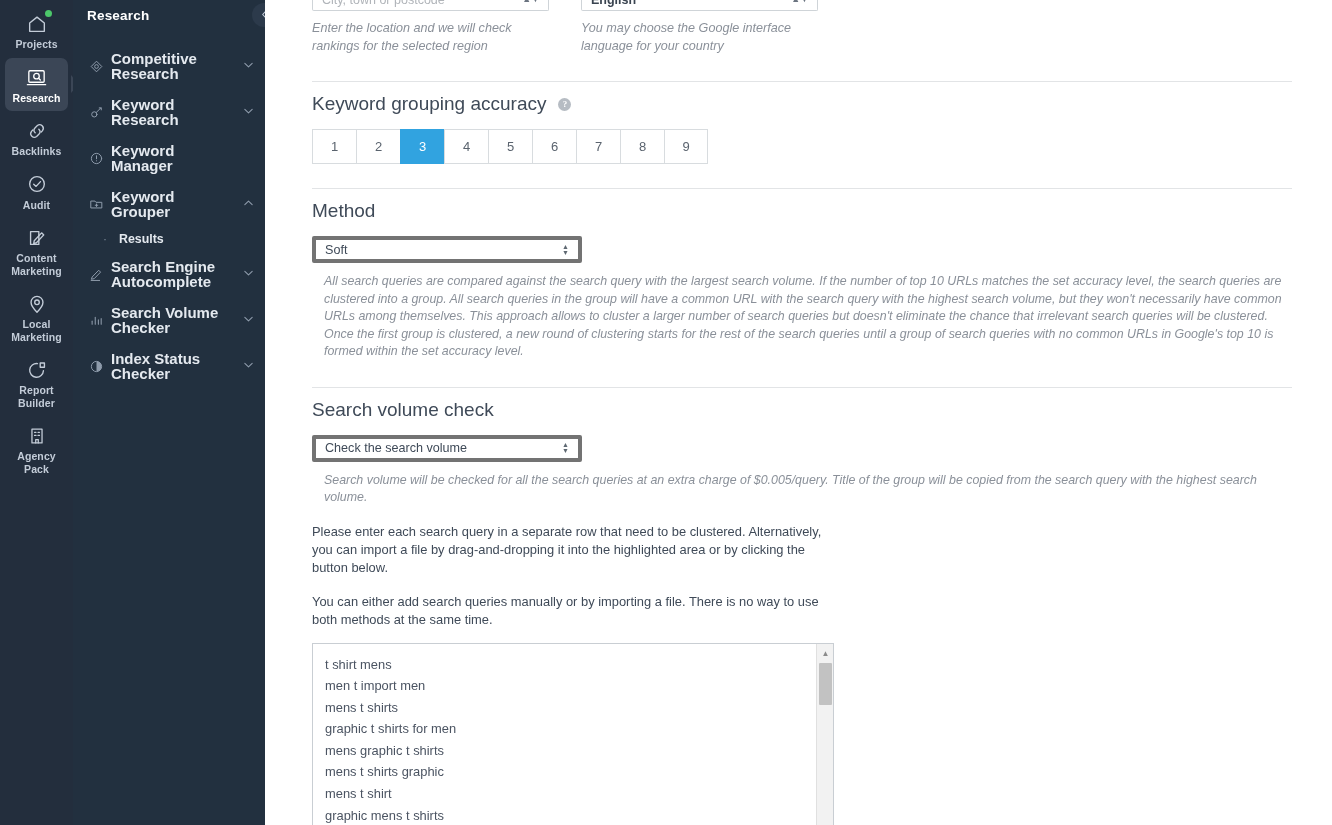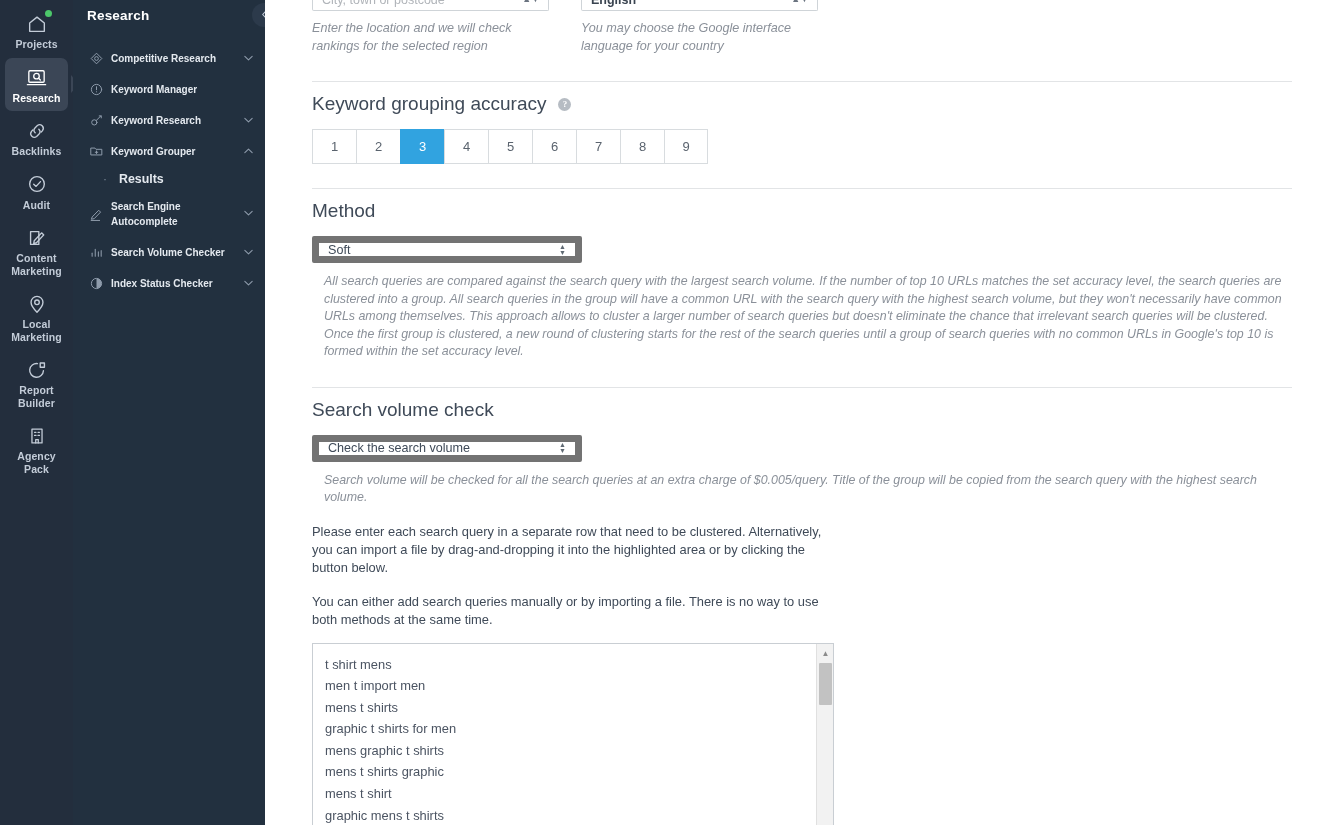--- a/index.html
+++ b/index.html
@@ -97,21 +97,21 @@
     min-height: 30px;
   }
   .nav-ic {
     flex: 0 0 22px; width: 22px;
     color: #8e9bab;
     display: flex; align-items: center; justify-content: flex-start;
   }
   .nav-text {
     flex: 1 1 auto;
     color: #e4e9ef;
-    font-size: 10px;
+    font-size: 15px;
     font-weight: bold;
     line-height: 15px;
     padding-right: 4px;
   }
   .nav-chev {
     flex: 0 0 14px; color: #8e9bab;
     font-size: 10px; text-align: center;
     line-height: 10px;
   }
   .nav-sub {
@@ -199,21 +199,21 @@
   }
   .acc-cell:last-child { border-right: 1px solid #d8dcdf; }
   .acc-cell.sel {
     background: #31a3e0;
     color: #ffffff;
     border-color: #31a3e0;
   }
 
   .selectbox {
     width: 270px; height: 27px;
-    border: 7px solid #737373;
+    border: 4px solid #737373;
     border-radius: 2px;
     background: #fff;
     display: flex; align-items: center;
     padding: 0 9px;
     font-size: 12.6px;
     color: #3f4a58;
     position: relative;
     cursor: pointer;
   }
   .selectbox .spin {
@@ -394,43 +394,43 @@
         <span class="nav-chev">
           <svg width="11" height="8" viewBox="0 0 24 16" fill="none" stroke="#8e9bab" stroke-width="2.4" stroke-linecap="round" stroke-linejoin="round">
               <path d="M4 4.5 L12 12 l8-7.5"></path>
             </svg>
         </span>
       </div>
 
       <div class="nav-item">
         <span class="nav-ic">
           <svg width="15" height="15" viewBox="0 0 24 24" fill="none" stroke="#8e9bab" stroke-width="1.6" stroke-linecap="round">
-              <circle cx="12" cy="12" r="8.2"></circle>
-              <path d="M12 7.6 v4.8"></path>
-              <path d="M12 15.6 v.2"></path>
-            </svg>
-        </span>
-        <span class="nav-text">Keyword Manager</span>
-        <span class="nav-chev"></span>
-      </div>
-
-      <div class="nav-item">
-        <span class="nav-ic">
-          <svg width="15" height="15" viewBox="0 0 24 24" fill="none" stroke="#8e9bab" stroke-width="1.6" stroke-linecap="round">
               <circle cx="8.5" cy="15" r="4.2"></circle>
               <path d="M11.6 12 L19 4.6"></path>
               <path d="M16.4 4.6 L19.6 4.6 L19.6 7.8"></path>
             </svg>
         </span>
         <span class="nav-text">Keyword Research</span>
         <span class="nav-chev">
           <svg width="11" height="8" viewBox="0 0 24 16" fill="none" stroke="#8e9bab" stroke-width="2.4" stroke-linecap="round" stroke-linejoin="round">
               <path d="M4 4.5 L12 12 l8-7.5"></path>
             </svg>
         </span>
+      </div>
+
+      <div class="nav-item">
+        <span class="nav-ic">
+          <svg width="15" height="15" viewBox="0 0 24 24" fill="none" stroke="#8e9bab" stroke-width="1.6" stroke-linecap="round">
+              <circle cx="12" cy="12" r="8.2"></circle>
+              <path d="M12 7.6 v4.8"></path>
+              <path d="M12 15.6 v.2"></path>
+            </svg>
+        </span>
+        <span class="nav-text">Keyword Manager</span>
+        <span class="nav-chev"></span>
       </div>
 
       <div class="nav-item">
         <span class="nav-ic">
           <svg width="15" height="15" viewBox="0 0 24 24" fill="none" stroke="#8e9bab" stroke-width="1.6" stroke-linecap="round" stroke-linejoin="round">
               <path d="M3.5 6.5 h6 l1.6 2 h9.4 v9 h-17 Z"></path>
               <path d="M12 11.2 v4 M10 13.2 h4"></path>
             </svg>
         </span>
         <span class="nav-text">Keyword Grouper</span>

